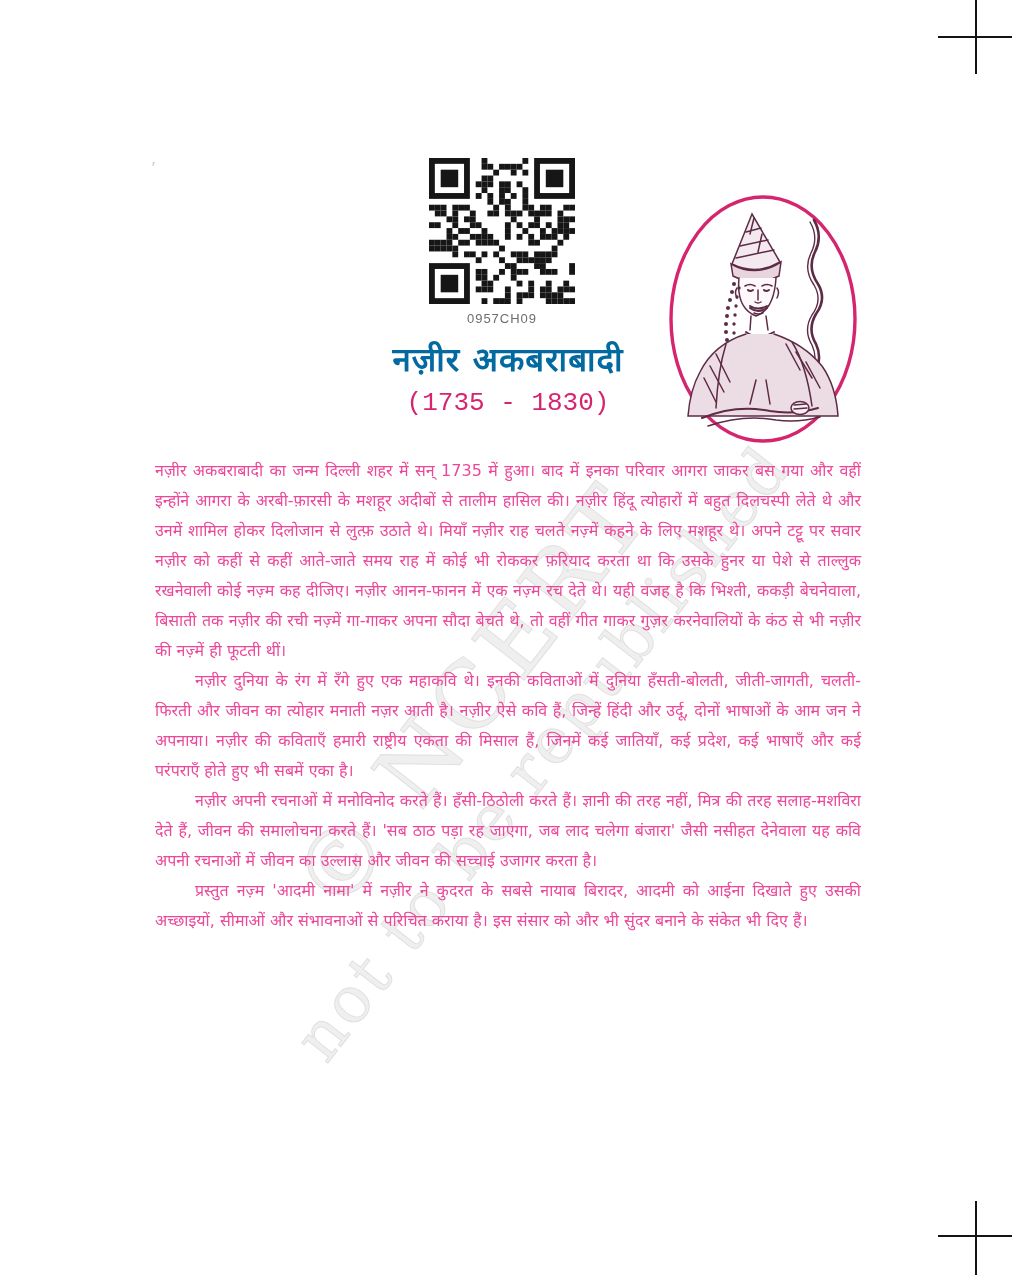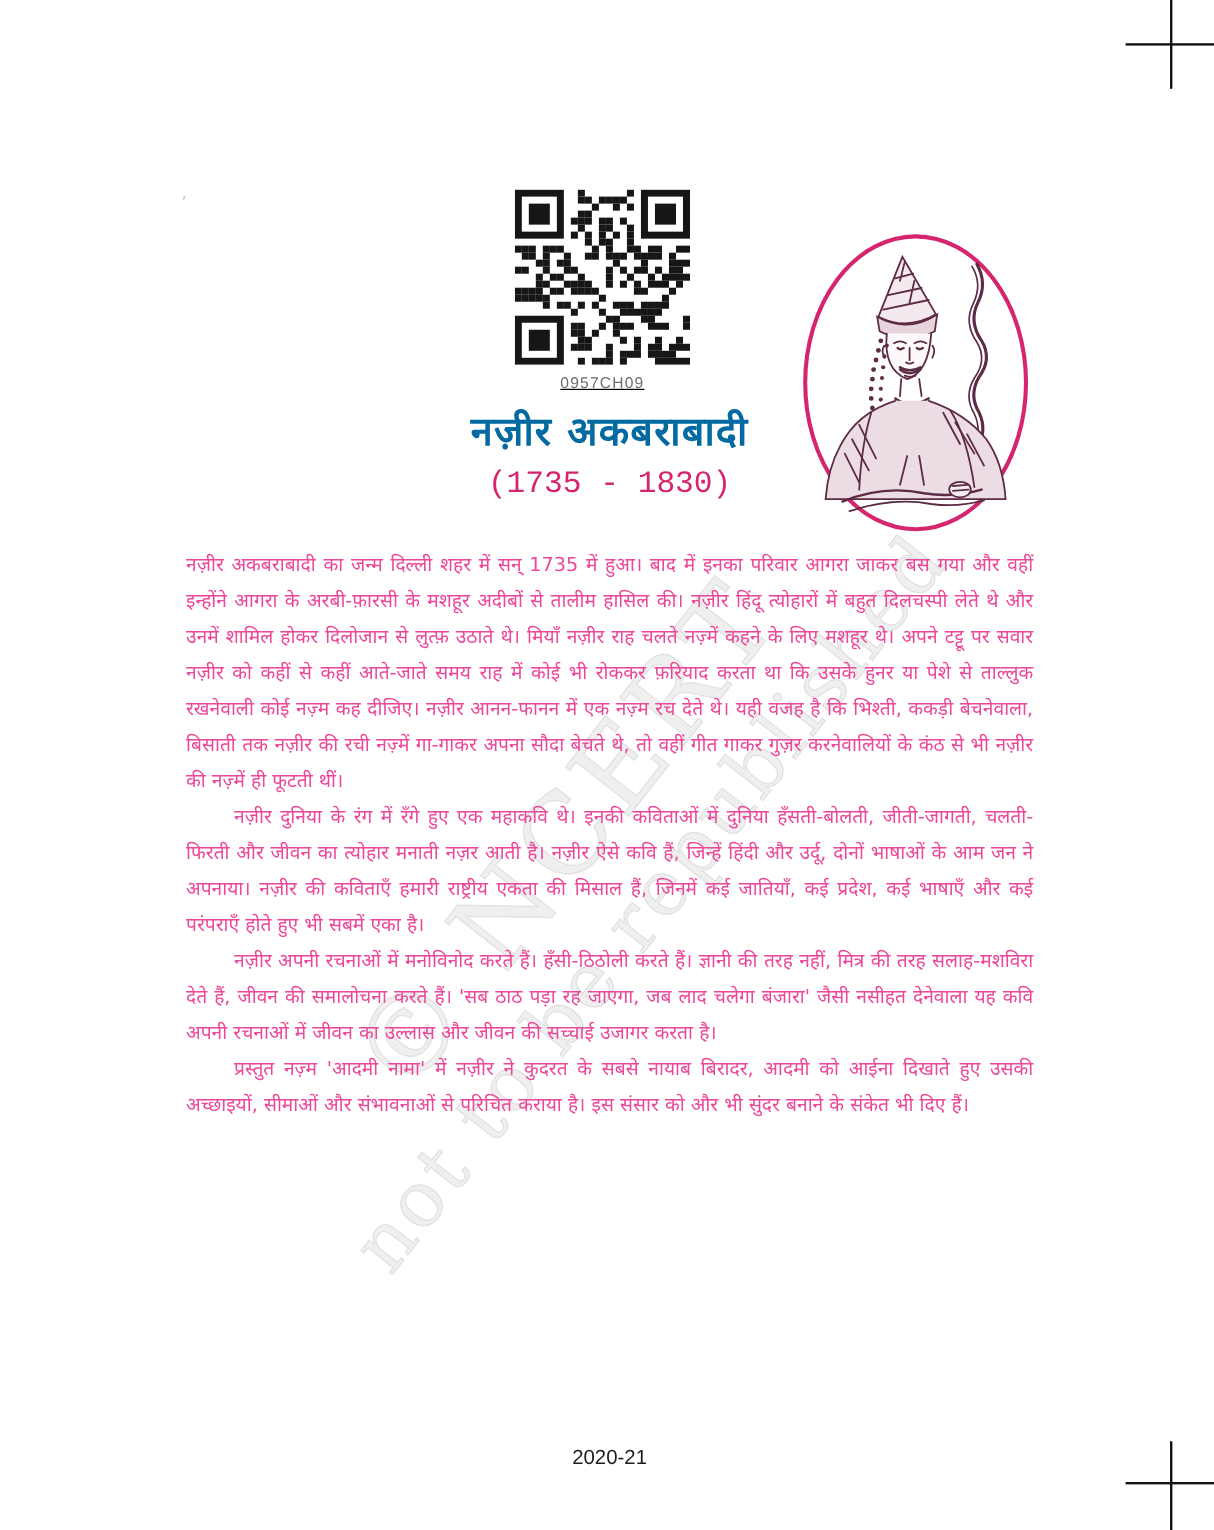--- a/index.html
+++ b/index.html
@@ -13,21 +13,21 @@
   .cm-h { height:2px; width:74px; left:938px; }
   .cm-v { width:2px; height:74px; left:975px; }
   #cm-tr-h { top:36px; }
   #cm-tr-v { top:0px; }
   #cm-br-h { top:1235px; }
   #cm-br-v { top:1201px; }
 
   .stray-mark { position:absolute; left:151px; top:160px; color:#c8c8c8; font-size:15px; }
 
   
-  .qr-block { position:absolute; left:429px; top:158px; width:146px; text-align:center;text-decoration:underline; }
+  .qr-block { position:absolute; left:429px; top:158px; width:146px; text-align:center; }
   .qr-block svg { display:block; width:146px; height:146px; }
   .qr-label {
     margin-top:7px; font-family:"Liberation Sans", sans-serif;
     font-size:13px; letter-spacing:1px; color:#6d6d6d;
   }
 
   
   .title-block { position:absolute; left:155px; top:336px; width:706px; text-align:center; }
   .author-title {
     margin:0; font-family:"DejaVu Sans", sans-serif; font-weight:bold;
@@ -367,15 +367,14 @@
     <div class="author-years">(1735 - 1830)</div>
   </div>
 
   <div class="body-text">
     <p>नज़ीर अकबराबादी का जन्म दिल्ली शहर में सन् 1735 में हुआ। बाद में इनका परिवार आगरा जाकर बस गया और वहीं इन्होंने आगरा के अरबी-फ़ारसी के मशहूर अदीबों से तालीम हासिल की। नज़ीर हिंदू त्योहारों में बहुत दिलचस्पी लेते थे और उनमें शामिल होकर दिलोजान से लुत्फ़ उठाते थे। मियाँ नज़ीर राह चलते नज़्में कहने के लिए मशहूर थे। अपने टट्टू पर सवार नज़ीर को कहीं से कहीं आते-जाते समय राह में कोई भी रोककर फ़रियाद करता था कि उसके हुनर या पेशे से ताल्लुक रखनेवाली कोई नज़्म कह दीजिए। नज़ीर आनन-फानन में एक नज़्म रच देते थे। यही वजह है कि भिश्ती, ककड़ी बेचनेवाला, बिसाती तक नज़ीर की रची नज़्में गा-गाकर अपना सौदा बेचते थे, तो वहीं गीत गाकर गुज़र करनेवालियों के कंठ से भी नज़ीर की नज़्में ही फूटती थीं।</p>
     <p class="indent">नज़ीर दुनिया के रंग में रँगे हुए एक महाकवि थे। इनकी कविताओं में दुनिया हँसती-बोलती, जीती-जागती, चलती-फिरती और जीवन का त्योहार मनाती नज़र आती है। नज़ीर ऐसे कवि हैं, जिन्हें हिंदी और उर्दू, दोनों भाषाओं के आम जन ने अपनाया। नज़ीर की कविताएँ हमारी राष्ट्रीय एकता की मिसाल हैं, जिनमें कई जातियाँ, कई प्रदेश, कई भाषाएँ और कई परंपराएँ होते हुए भी सबमें एका है।</p>
     <p class="indent">नज़ीर अपनी रचनाओं में मनोविनोद करते हैं। हँसी-ठिठोली करते हैं। ज्ञानी की तरह नहीं, मित्र की तरह सलाह-मशविरा देते हैं, जीवन की समालोचना करते हैं। 'सब ठाठ पड़ा रह जाएगा, जब लाद चलेगा बंजारा' जैसी नसीहत देनेवाला यह कवि अपनी रचनाओं में जीवन का उल्लास और जीवन की सच्चाई उजागर करता है।</p>
     <p class="indent">प्रस्तुत नज़्म 'आदमी नामा' में नज़ीर ने कुदरत के सबसे नायाब बिरादर, आदमी को आईना दिखाते हुए उसकी अच्छाइयों, सीमाओं और संभावनाओं से परिचित कराया है। इस संसार को और भी सुंदर बनाने के संकेत भी दिए हैं।</p>
   </div>
 
-  <div class="footer">2020-21</div>
 
 </div>
 
 </body></html>

